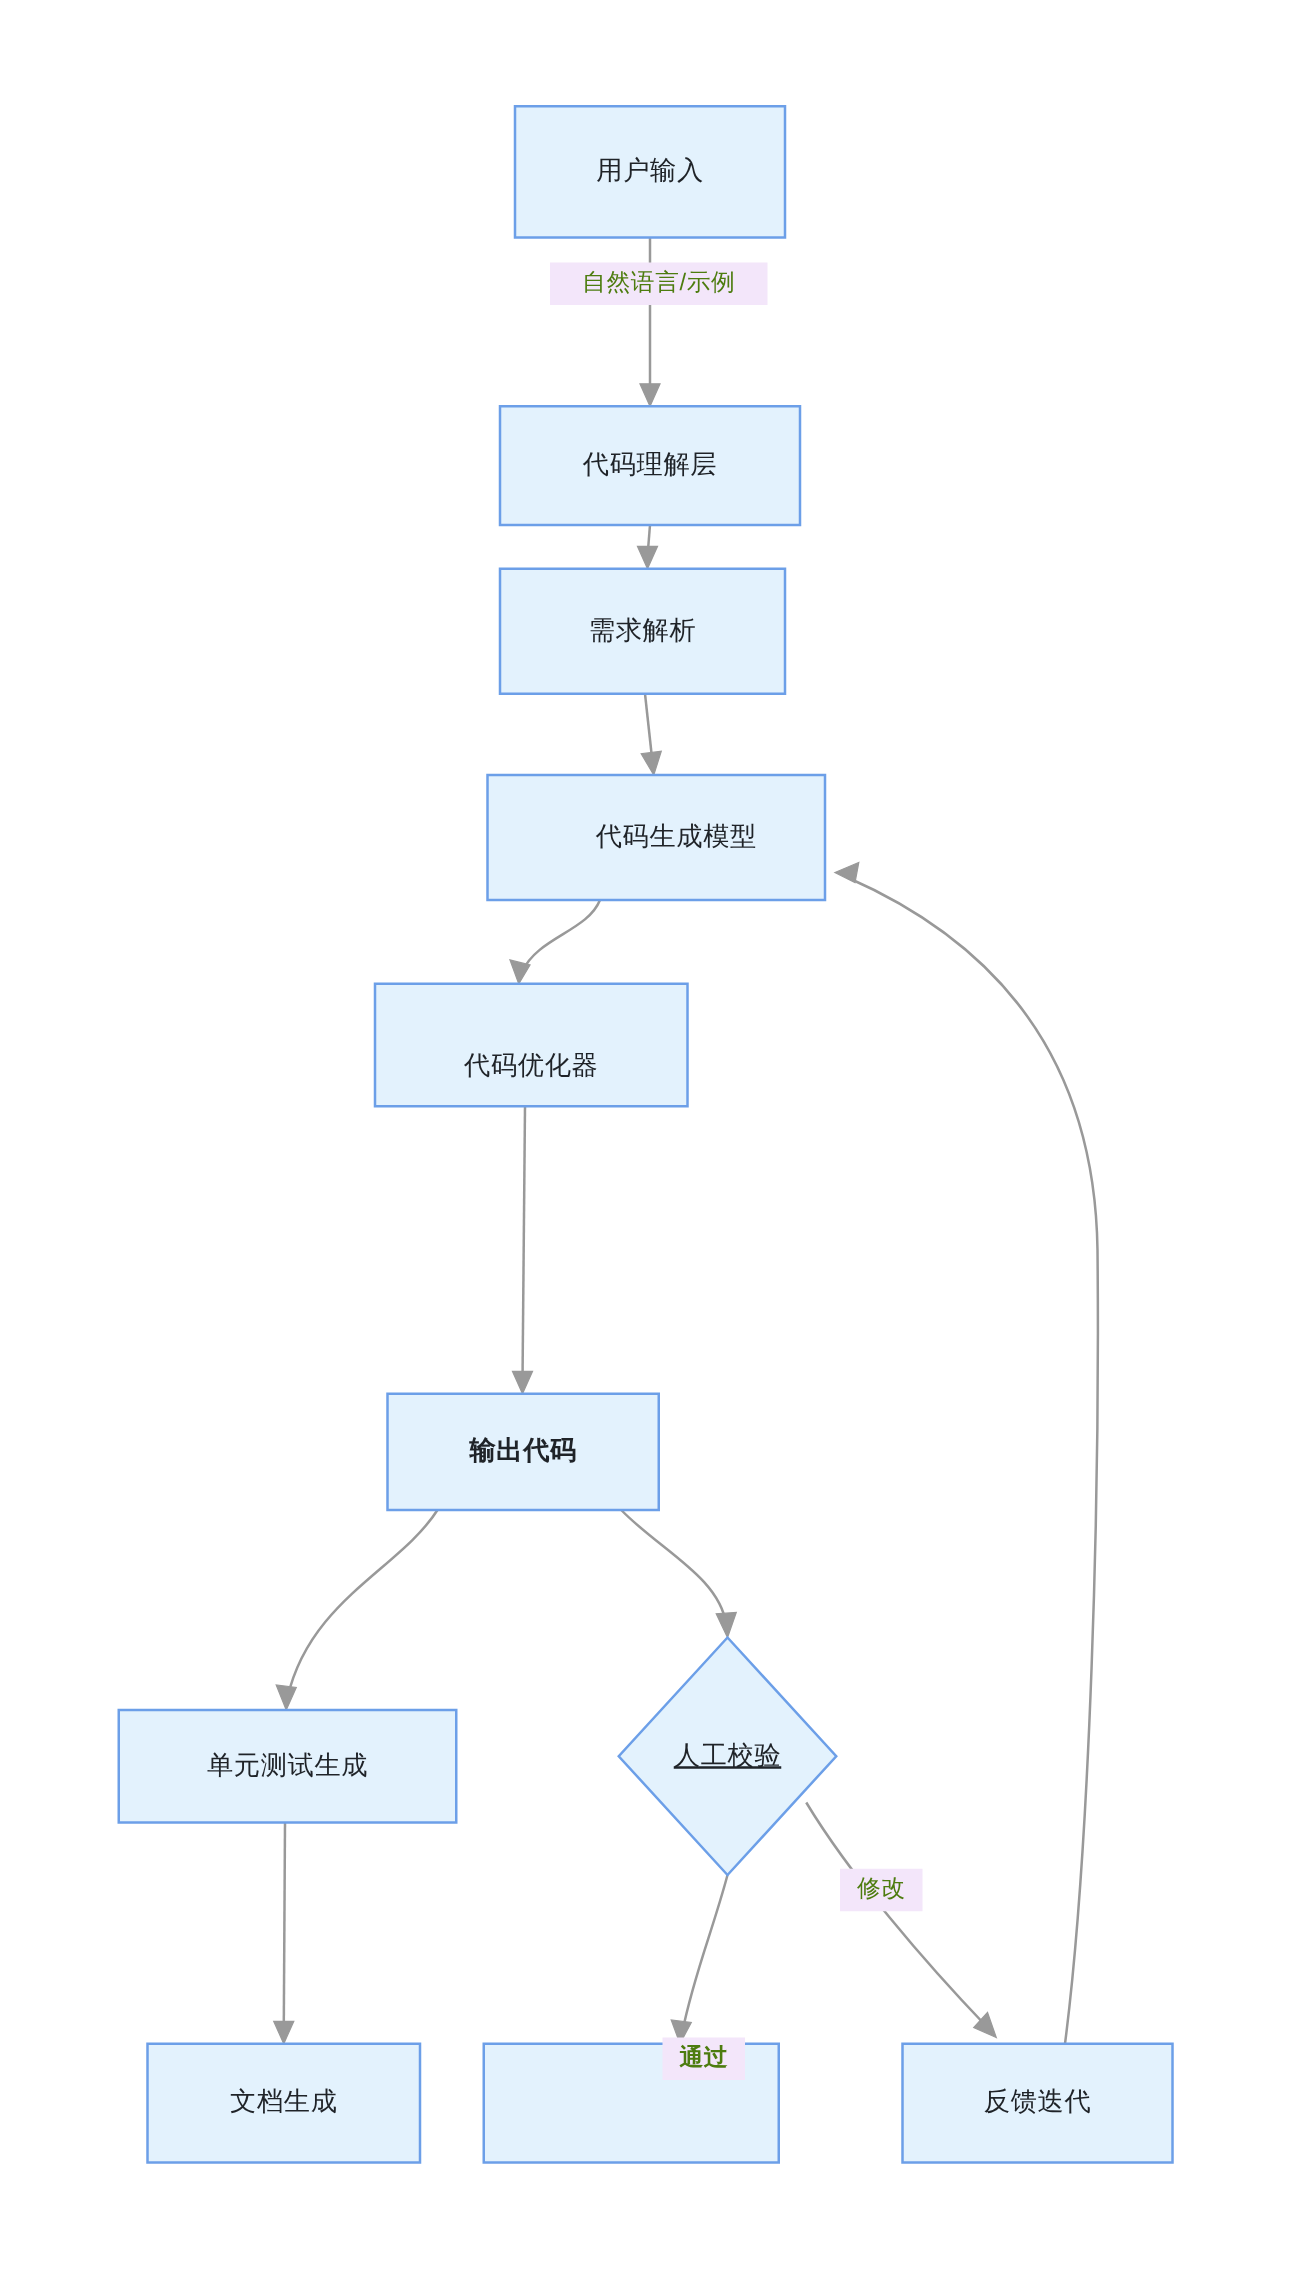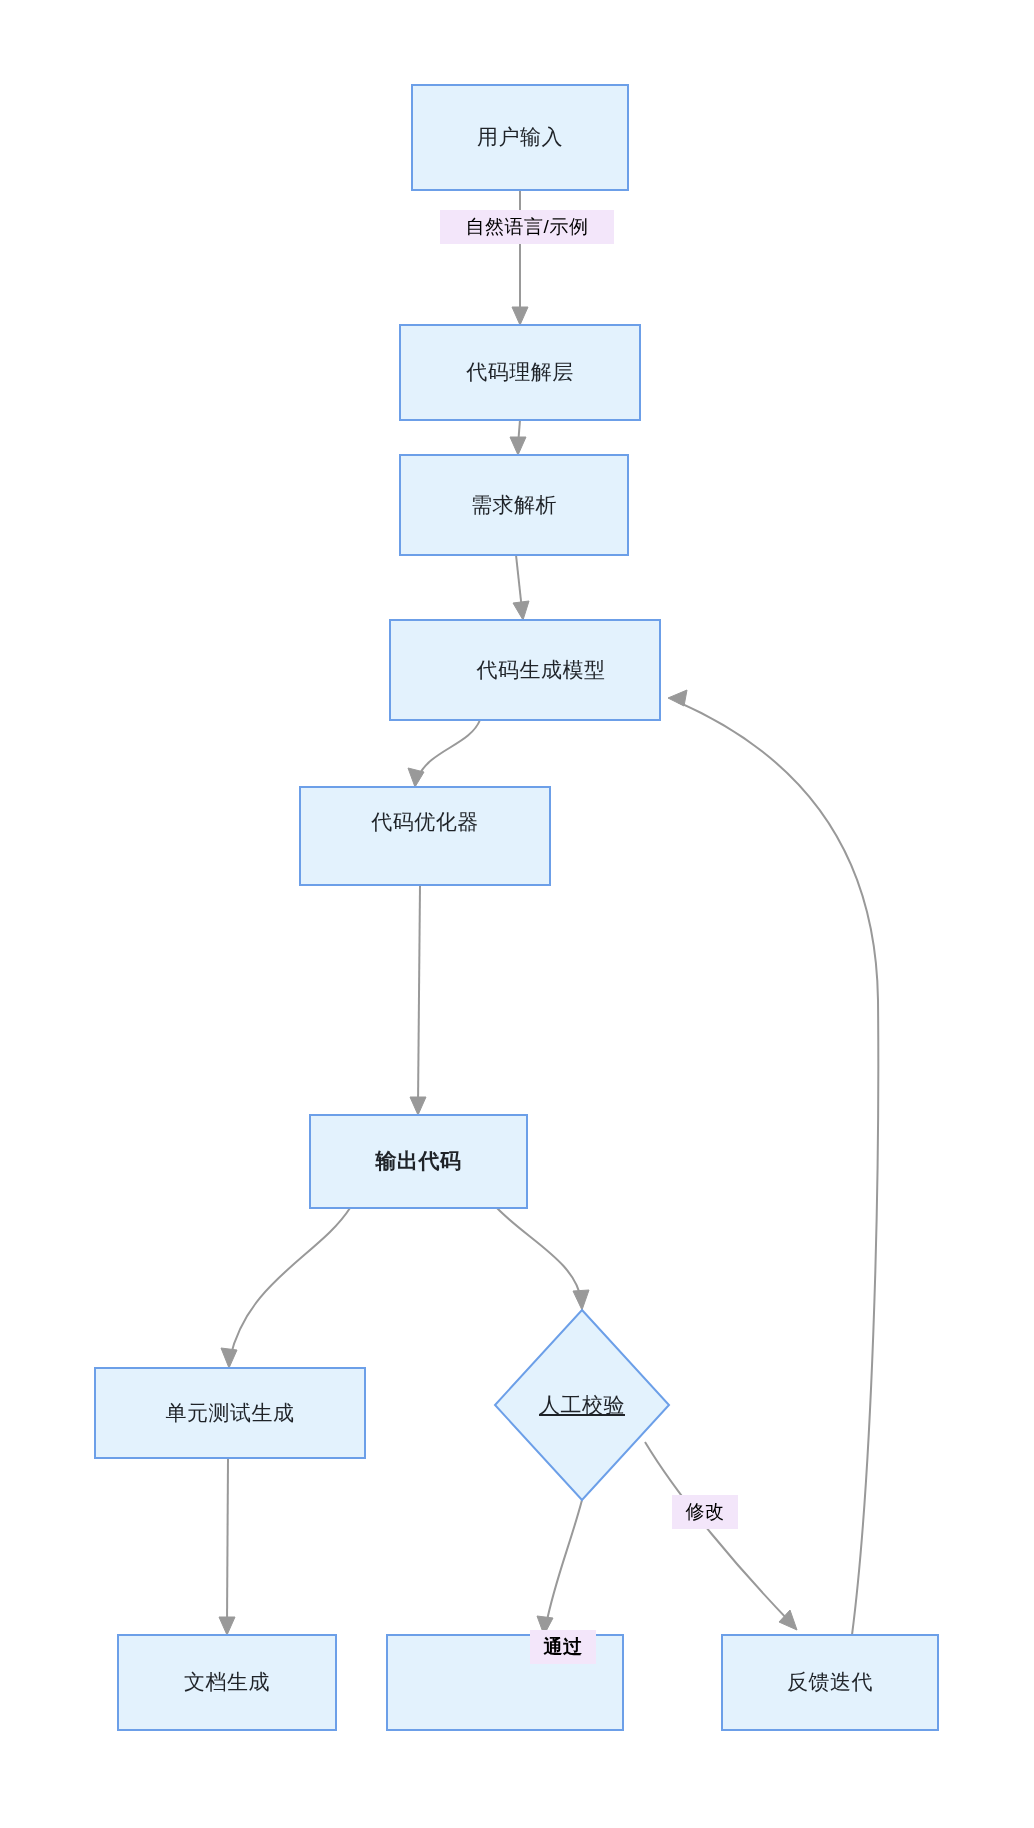--- a/index.html
+++ b/index.html
@@ -53,21 +53,21 @@
     letter-spacing: 0.5px;
     white-space: nowrap;
     pointer-events: none;
   }
   .edge-label {
     position: absolute;
     display: flex;
     align-items: center;
     justify-content: center;
     background: #f3e6fa;
-    color: #000000;
+    color: #4d7c0f;
     font-size: 19px;
     line-height: 1.2;
     letter-spacing: 0.5px;
     white-space: nowrap;
     padding: 2px 3px;
   }
 </style>
 </head>
 <body>
 
@@ -125,21 +125,21 @@
       <rect class="node-shape" x="387" y="1635" width="236" height="95"></rect>
       <rect class="node-shape" x="722" y="1635" width="216" height="95"></rect>
     </g>
 
   </svg>
 
   <div class="node-label" style="left:412px; top:85px;   width:216px; height:105px;">用户输入</div>
   <div class="node-label" style="left:400px; top:325px;  width:240px; height:95px;">代码理解层</div>
   <div class="node-label" style="left:400px; top:455px;  width:228px; height:100px;">需求解析</div>
   <div class="node-label" style="left:406px; top:620px;  width:270px; height:100px;">代码生成模型</div>
-  <div class="node-label" style="left:300px; top:773px;  width:250px; height:98px;">代码优化器</div>
+  <div class="node-label" style="left:300px; top:804px;  width:250px; height:98px;">代码优化器</div>
   <div class="node-label" style="left:310px; top:1115px; width:217px; height:93px;font-weight:bold;">输出代码</div>
   <div class="node-label" style="left:95px;  top:1368px; width:270px; height:90px;">单元测试生成</div>
   <div class="node-label" style="left:495px; top:1310px; width:174px; height:190px;text-decoration:underline;">人工校验</div>
   <div class="node-label" style="left:118px; top:1635px; width:218px; height:95px;">文档生成</div>
   <div class="node-label" style="left:722px; top:1635px; width:216px; height:95px;">反馈迭代</div>
 
   <div class="edge-label" style="left:440px; top:210px;  width:168px; height:30px;">自然语言/示例</div>
   <div class="edge-label" style="left:530px; top:1630px; width:60px;  height:30px;font-weight:bold;">通过</div>
   <div class="edge-label" style="left:672px; top:1495px; width:60px;  height:30px;">修改</div>
 

